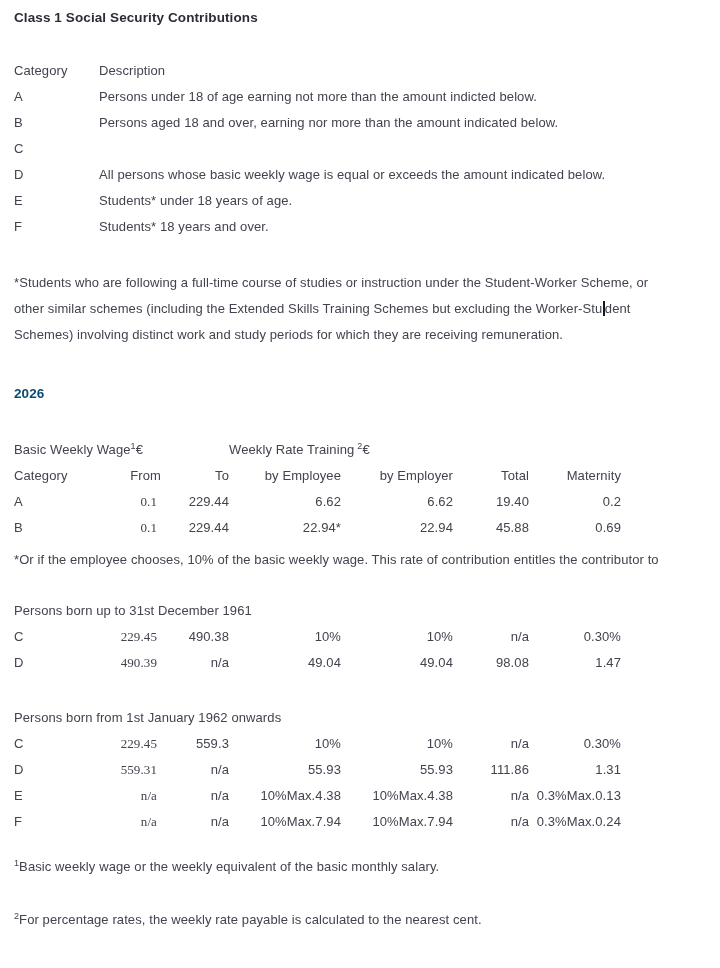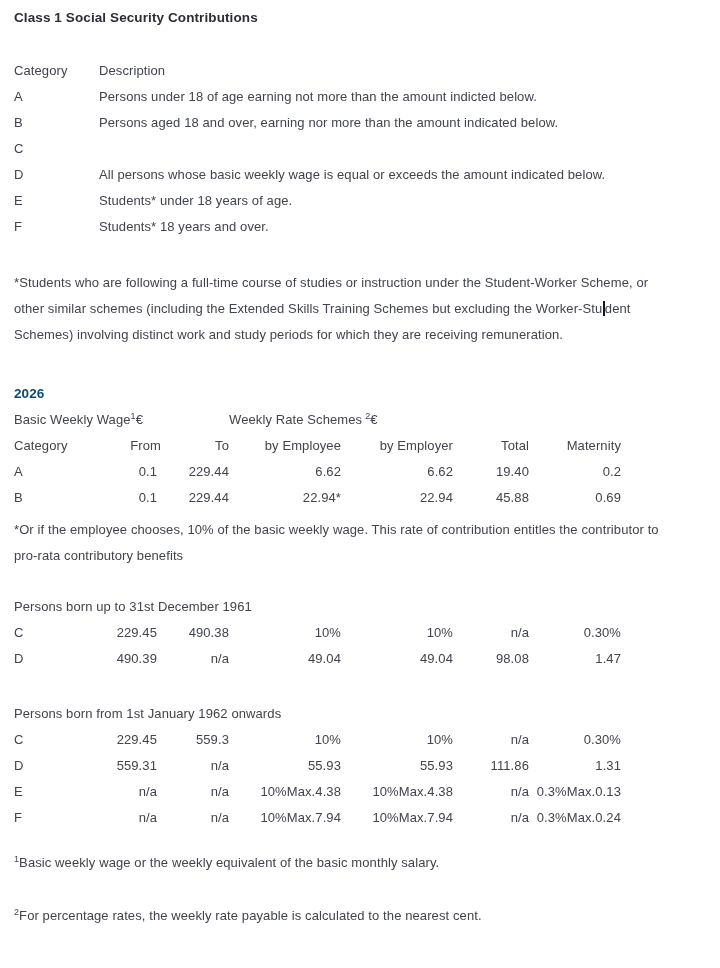--- a/index.html
+++ b/index.html
@@ -15,26 +15,26 @@
   .cat-table{margin-top:30px;}
   .crow{display:grid;grid-template-columns:85px 1fr;line-height:26px;}
   .ccat{text-align:left;}
   
   .note{margin:30px 0 0 0;line-height:26px;}
   .note .nline{white-space:nowrap;}
   .caret{display:inline-block;width:1.5px;height:15px;background:#16161d;vertical-align:-3px;margin-left:1px;}
   
   .year{margin:33px 0 0 0;font-size:13.5px;font-weight:bold;color:#0c4a6e;line-height:26px;}
   
-  .group-row{display:grid;grid-template-columns:215px 1fr;line-height:26px;}
+  .group-row{display:grid;grid-template-columns:215px 1fr;margin-top:30px;line-height:26px;}
   sup{font-size:9px;line-height:0;vertical-align:5px;}
   .gh-right sup{margin-left:3px;}
   .grid{display:grid;grid-template-columns:85px 62px 68px 112px 112px 76px 92px;line-height:26px;}
   .c-left{text-align:left;}
-  .c-right{text-align:right;padding-right:4px;box-sizing:border-box;}
+  .c-right{text-align:right;padding-right:4px;box-sizing:border-box;font-family:Liberation Serif, serif;}
   .c-center{text-align:right;}
   .star-note{margin:6px 0 0 0;line-height:26px;}
   .star-note .nline{white-space:nowrap;}
   .sec-1961{margin-top:25px;line-height:26px;}
   .sec-1962{margin-top:29px;line-height:26px;}
   .sec-heading{line-height:26px;}
   .fn1{margin:19px 0 0 0;line-height:26px;}
   .fn2{margin:27px 0 0 0;line-height:26px;}
 </style>
 </head>
@@ -78,21 +78,21 @@
     <div class="nline">*Students who are following a full-time course of studies or instruction under the Student-Worker Scheme, or</div>
     <div class="nline"><span>other similar schemes (including the Extended Skills Training Schemes but excluding the Worker-Stu</span><span class="caret"></span><span>dent</span></div>
     <div class="nline">Schemes) involving distinct work and study periods for which they are receiving remuneration.</div>
   </div>
 
   <h2 class="year">2026</h2>
 
   <div>
     <div class="group-row">
       <span><span>Basic Weekly Wage</span><sup>1</sup><span>€</span></span>
-      <span class="gh-right"><span>Weekly Rate Schemes</span><sup>2</sup><span>€</span></span>
+      <span class="gh-right"><span>Weekly Rate Training</span><sup>2</sup><span>€</span></span>
     </div>
 
     <div class="grid">
       <span class="c-left">Category</span>
       <span class="c-center">From</span>
       <span class="c-center">To</span>
       <span class="c-center">by Employee</span>
       <span class="c-center">by Employer</span>
       <span class="c-center">Total</span>
       <span class="c-center">Maternity</span>
@@ -112,21 +112,20 @@
       <span class="c-right">0.1</span>
       <span class="c-center">229.44</span>
       <span class="c-center">22.94*</span>
       <span class="c-center">22.94</span>
       <span class="c-center">45.88</span>
       <span class="c-center">0.69</span>
     </div>
 
     <div class="star-note">
       <div class="nline">*Or if the employee chooses, 10% of the basic weekly wage. This rate of contribution entitles the contributor to</div>
-      <div class="nline">pro-rata contributory benefits</div>
     </div>
 
     <div class="sec-1961">
       <div class="sec-heading">Persons born up to 31st December 1961</div>
       <div class="grid">
         <span class="c-left">C</span>
         <span class="c-right">229.45</span>
         <span class="c-center">490.38</span>
         <span class="c-center">10%</span>
         <span class="c-center">10%</span>

